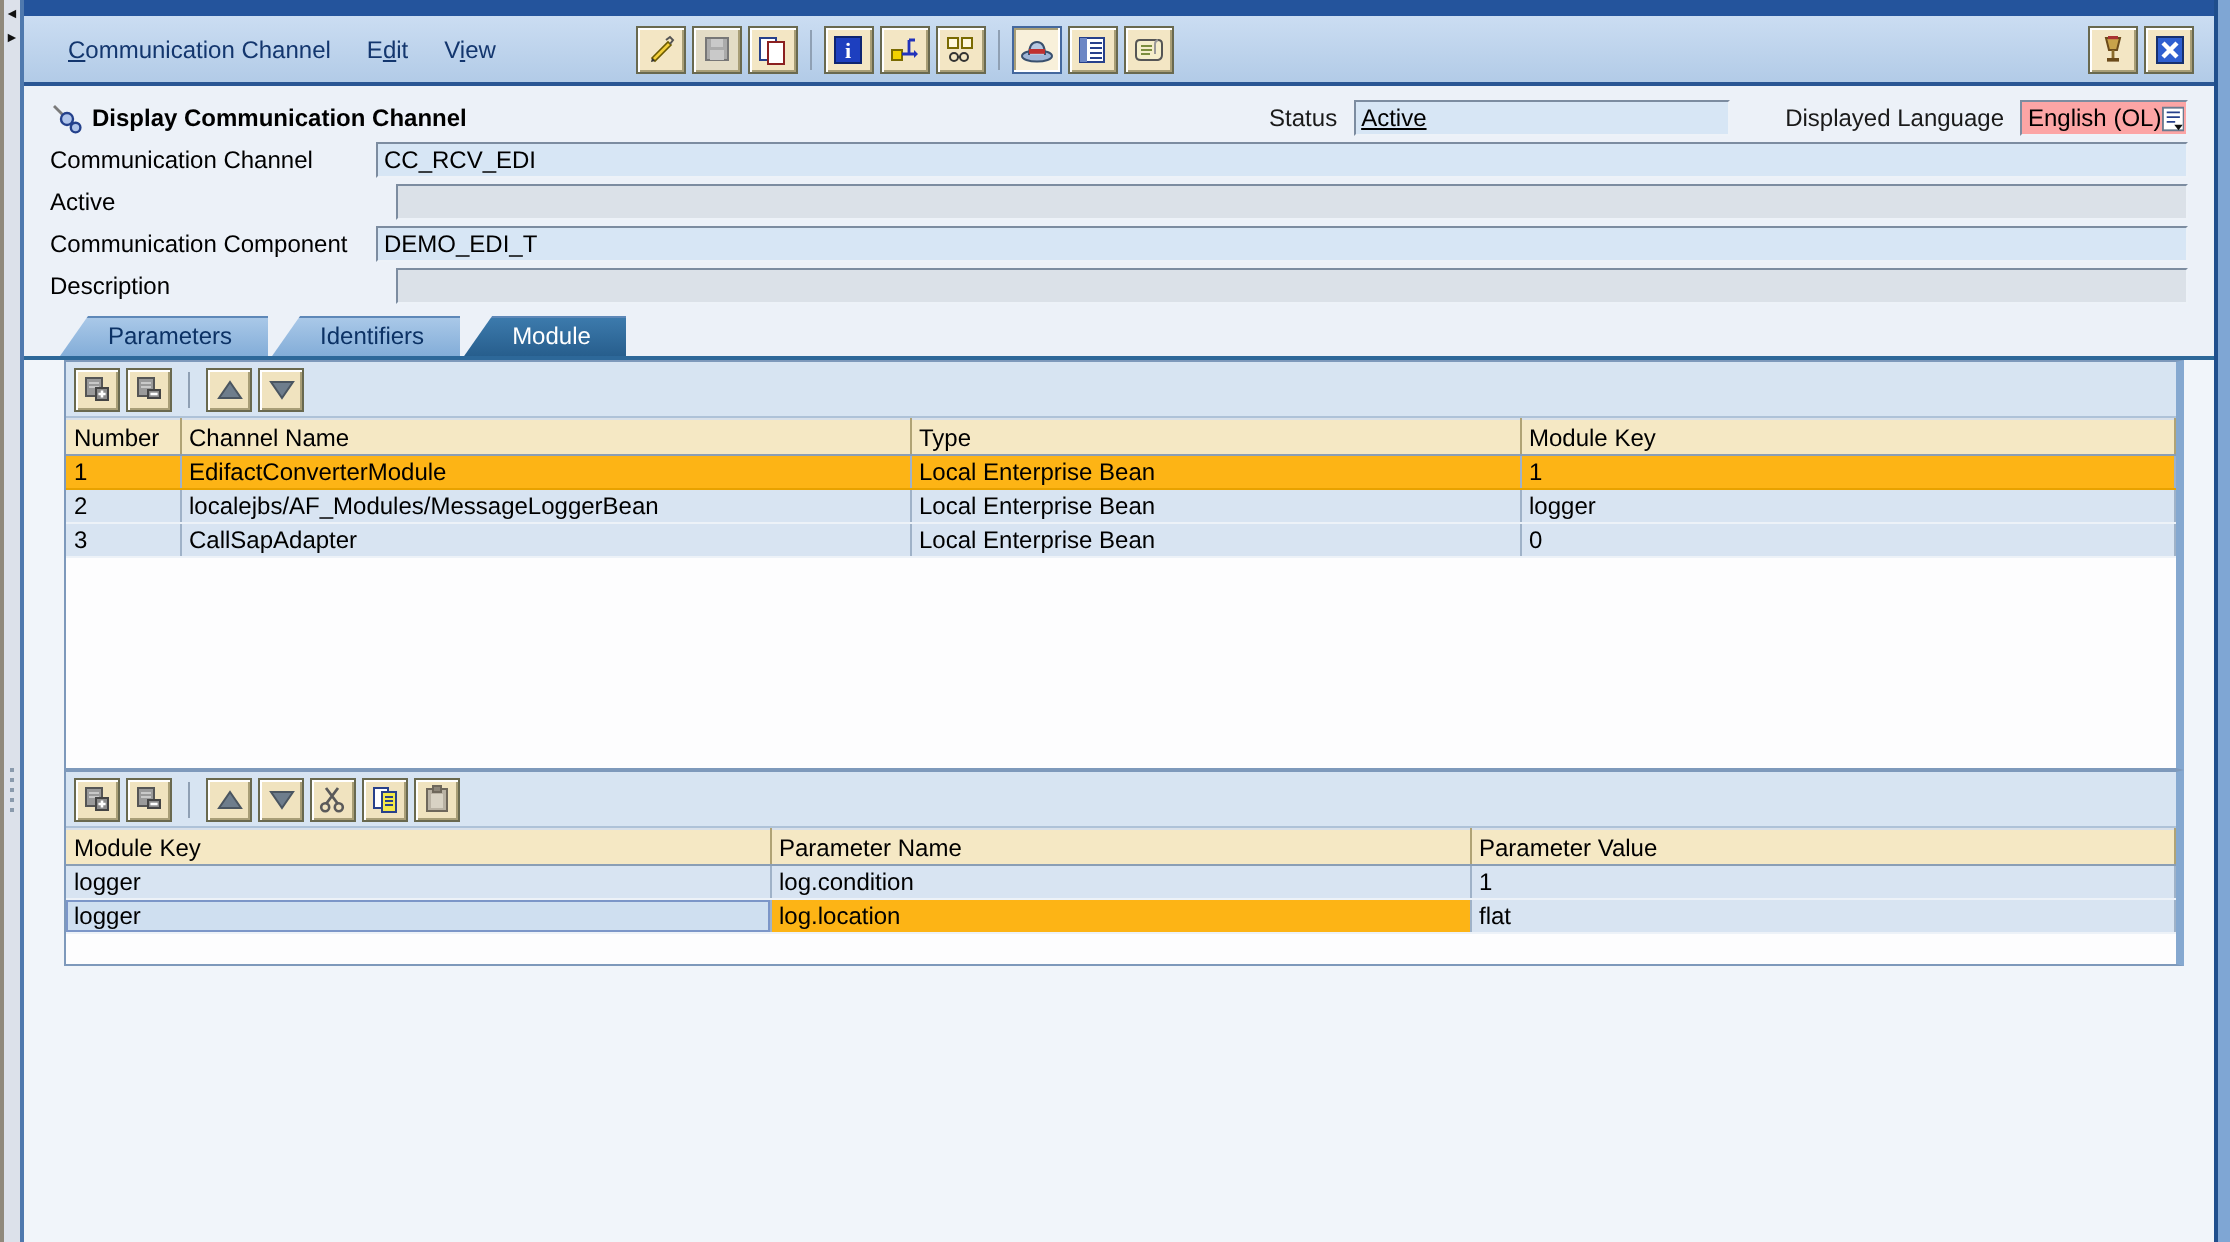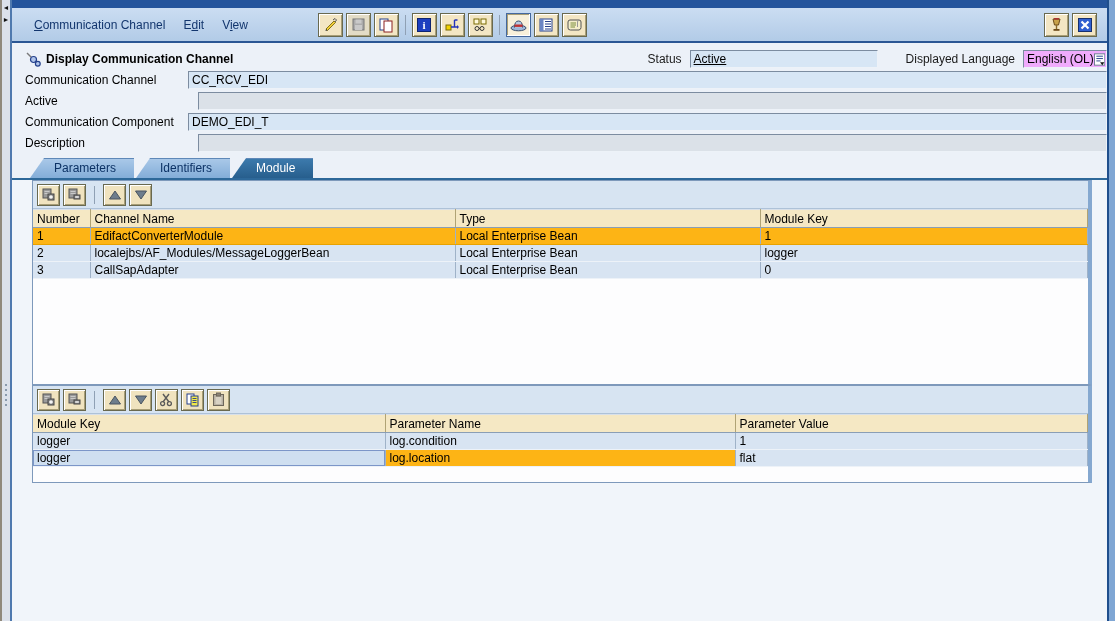--- a/index.html
+++ b/index.html
@@ -31,30 +31,30 @@
   .tbtn { width:25px; height:24px; background:#F3E6C4; border:1px solid #69694F;
           box-shadow:inset 1px 1px 0 #FFFFFF, inset -1px -1px 0 #A89E77;
           display:flex; align-items:center; justify-content:center; cursor:pointer; flex:0 0 auto; }
   .tbtn.disabled { background:#E3DCC6; }
   .tbtn.pressed { background:#F8F0DA; border-color:#44689E;
           box-shadow:inset -1px -1px 0 #FFFFFF, inset 1px 1px 0 #A89E77; }
   .spacer { flex:1; }
   .right-btns { display:flex; gap:3px; margin-right:4px; }
 
   
-  .form-area { height:114px; background:#ECF1F8; padding:3px 0 0 13px; }
+  .form-area { height:114px; background:#ECF1F8; padding:3px 13px 0 13px; }
   .title-row { height:25px; display:flex; align-items:center; }
   .page-title { font-weight:bold; margin-left:5px; }
   .hdr-label { color:#1A1A1A; margin-right:8px; white-space:nowrap; }
   .field { height:18px; background:#D7E6F5; border:1px solid;
            border-color:#7C8CA0 #EDF2F8 #EDF2F8 #7C8CA0; padding:1px 3px 0 3px;
            white-space:nowrap; overflow:hidden; }
   .field.gray { background:#DBE1E8; }
   .status-field { width:188px; margin-right:28px;text-decoration:underline; }
-  .combo { width:84px; background:#f0abfc; display:flex; align-items:center; justify-content:flex-start; padding-right:1px; }
+  .combo { width:84px; background:#fca5a5; display:flex; align-items:center; justify-content:flex-start; padding-right:1px; }
   .frow { height:21px; display:flex; align-items:flex-start; }
   .frow .flabel { width:163px; padding-top:2px; }
   .frow .field { flex:1; }
   .frow .field.indent { margin-left:10px; }
 
   
   .tabstrip { height:23px; background:#ECF1F8; display:flex; align-items:flex-end;
               padding-left:18px; border-bottom:2px solid #2D6899; }
   .tab { height:20px; padding:2px 18px 0 24px; margin-right:2px; color:#0C3265; cursor:pointer;
          background:linear-gradient(#A9C8E8,#83ADD8); clip-path:polygon(14px 0,100% 0,100% 100%,0 100%);

